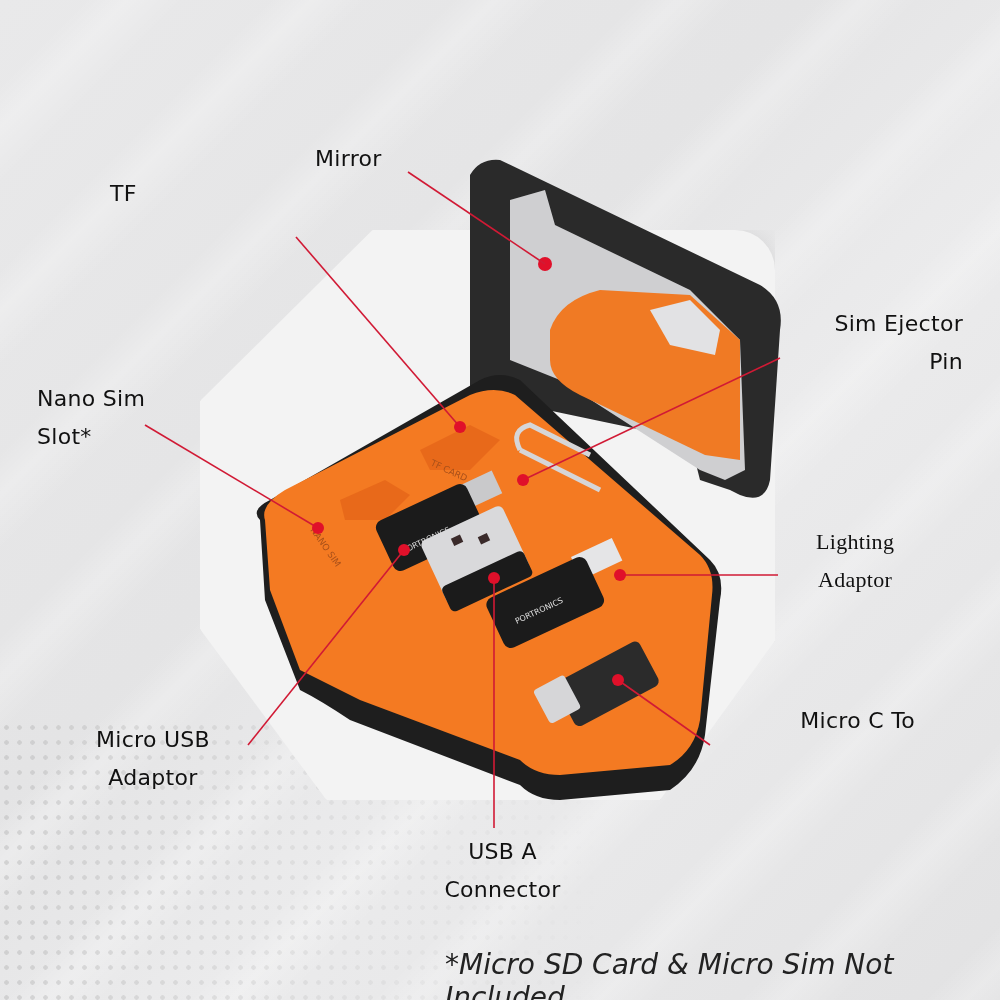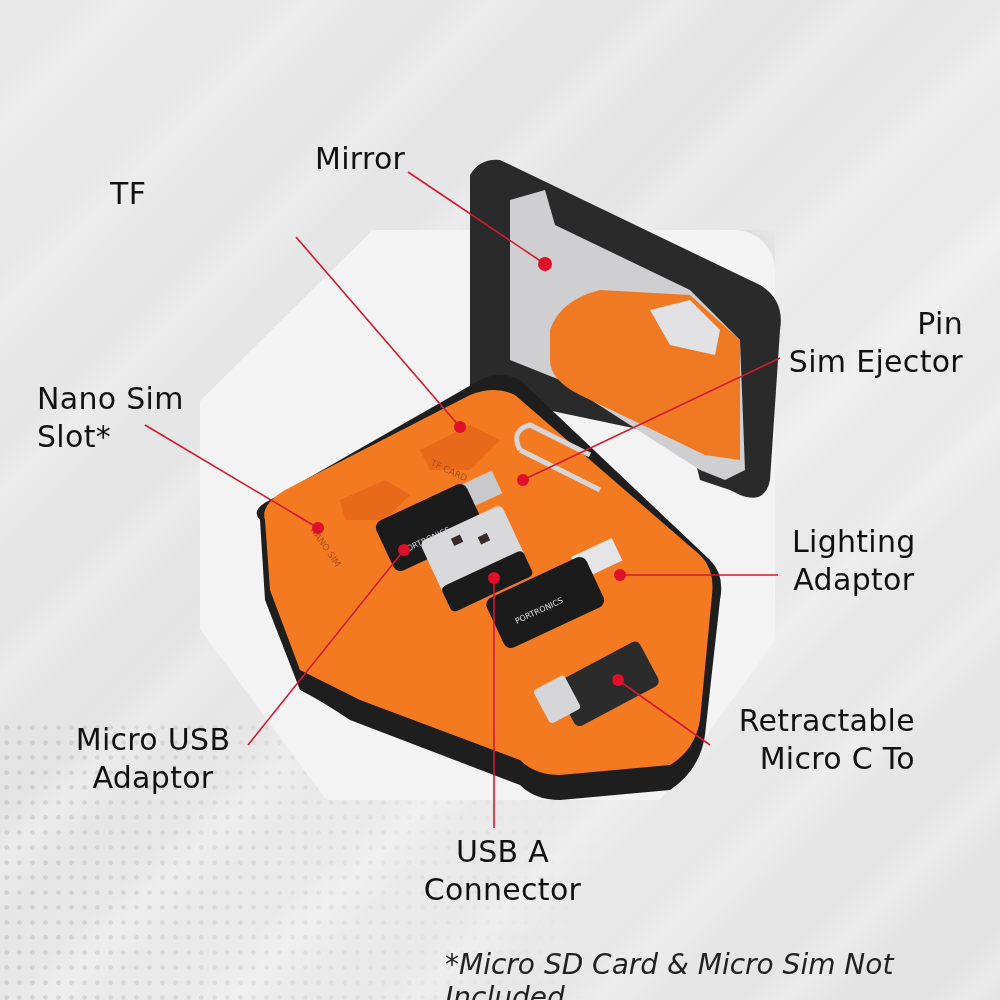--- a/index.html
+++ b/index.html
@@ -21,21 +21,21 @@
   }
   .octagon {
     position: absolute; left: 200px; top: 230px; width: 575px; height: 570px;
     background: #f3f3f3;
     clip-path: polygon(30% 0, 100% 0, 100% 72%, 80% 100%, 22% 100%, 0 70%, 0 30%);
     box-shadow: 0 10px 30px rgba(0,0,0,0.15);
     border-radius: 40px;
   }
   .product { position: absolute; left: 0; top: 0; width: 1000px; height: 1000px; }
   .label {
-    position: absolute; color: #111; font-size: 30px; line-height: 38px;
+    position: absolute; color: #111; font-size: 22px; line-height: 38px;
     font-family: "DejaVu Sans", sans-serif; letter-spacing: 0.3px;
   }
   .label span { display: block; }
   .right { text-align: right; }
   .center { text-align: center; }
   .footnote {
     position: absolute; left: 445px; top: 948px; font-size: 28px; font-style: italic;
     color: #222; font-family: "DejaVu Sans", sans-serif;
   }
 </style>
@@ -120,29 +120,28 @@
   <span>Mirror</span>
 </div>
 <div class="label" style="left:110px; top:175px;">
   <span>TF</span>
 </div>
 <div class="label" style="left:37px; top:380px;">
   <span>Nano Sim</span>
   <span>Slot*</span>
 </div>
 <div class="label right" style="right:37px; top:305px;">
+  <span>Sim Ejector</span>
   <span>Pin</span>
-  <span>Sim Ejector</span>
 </div>
-<div class="label center" style="left:792px; top:523px;">
+<div class="label center" style="left:816px; top:523px;font-family:Liberation Serif, serif;">
   <span>Lighting</span>
   <span>Adaptor</span>
 </div>
 <div class="label right" style="right:85px; top:702px;">
-  <span>Retractable</span>
   <span>Micro C To</span>
 </div>
 <div class="label center" style="left:73px; top:721px; width:160px;">
   <span>Micro USB</span>
   <span>Adaptor</span>
 </div>
 <div class="label center" style="left:415px; top:833px; width:175px;">
   <span>USB A</span>
   <span>Connector</span>
 </div>

